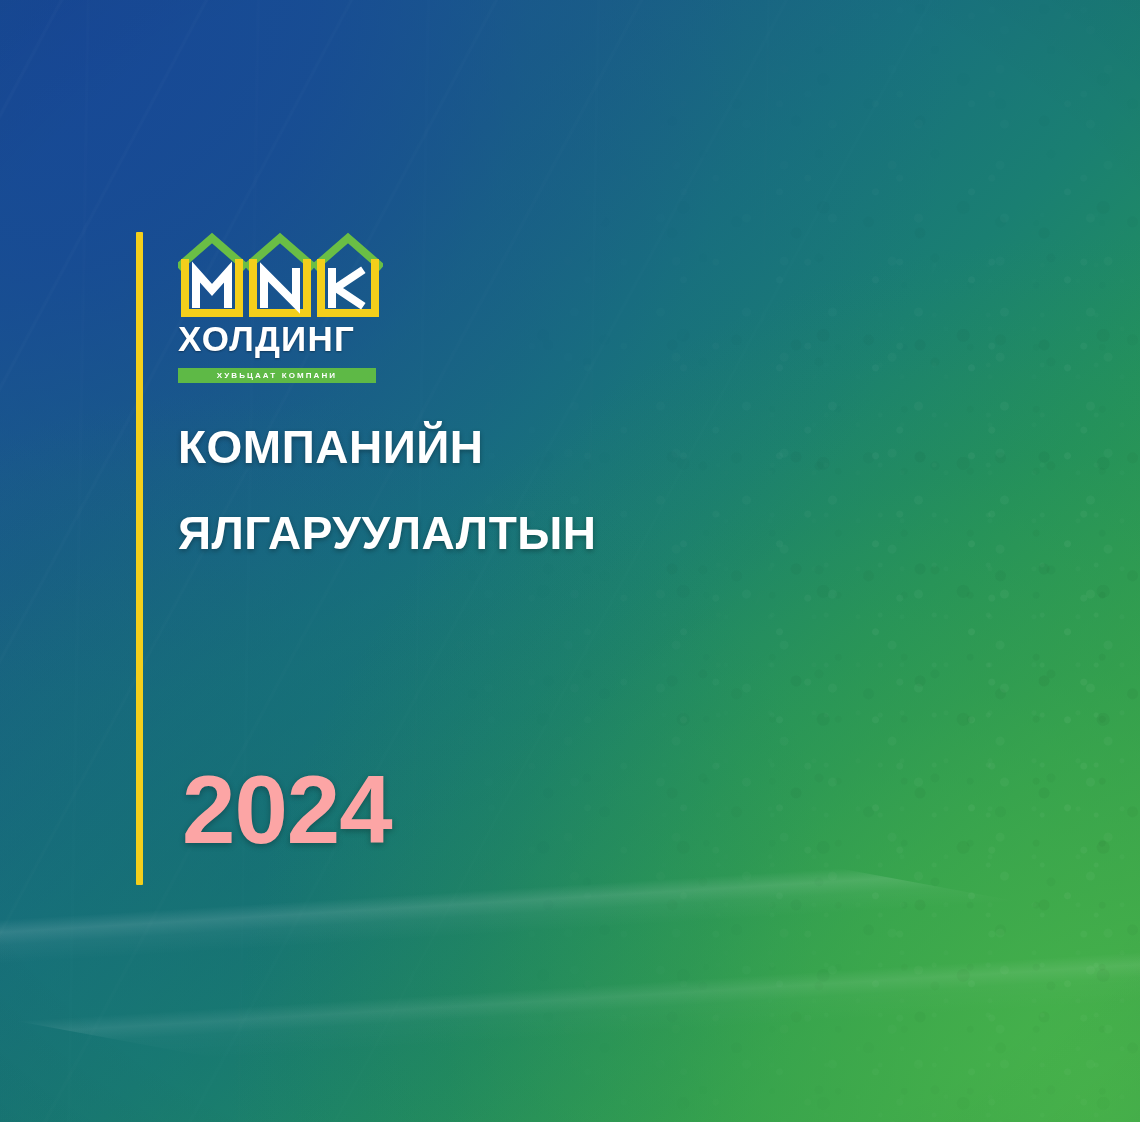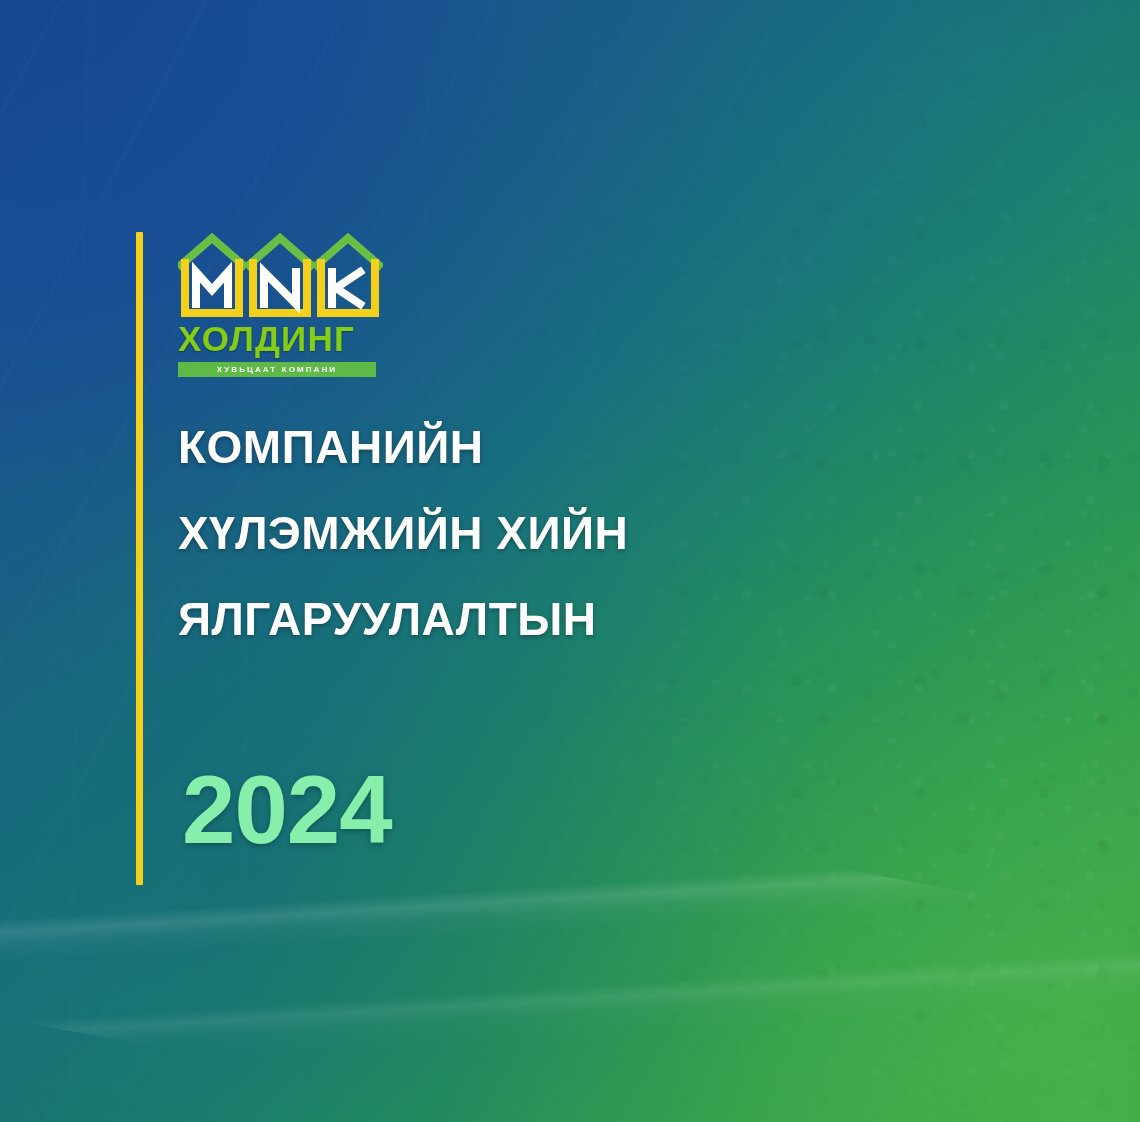--- a/index.html
+++ b/index.html
@@ -184,32 +184,32 @@
   }
   .logo-mark {
     position: relative;
     width: 205px;
     height: 86px;
   }
   .logo-mark svg { display: block; }
 
   .logo-holding {
     margin-top: 3px;
-    color: #84cc16;
+    color: #ffffff;
     font-family: "Liberation Sans", sans-serif;
     font-weight: 700;
     font-size: 35px;
     letter-spacing: 1.2px;
     line-height: 1;
     white-space: nowrap;
     text-shadow: 0 1px 2px rgba(0,0,0,0.35);
   }
 
   .logo-tagline {
-    margin-top: 6px;
+    margin-top: 12px;
     width: 198px;
     height: 15px;
     background: #5eb946;
     display: flex;
     align-items: center;
     justify-content: center;
   }
   .logo-tagline span {
     color: #ffffff;
     font-family: "Liberation Sans", sans-serif;
@@ -235,21 +235,21 @@
     line-height: 86px;
     letter-spacing: 0.5px;
     white-space: nowrap;
     text-shadow: 0 2px 5px rgba(0,0,0,0.30);
   }
 
   .year {
     position: absolute;
     left: 182px;
     top: 762px;
-    color: #86efac;
+    color: #fca5a5;
     font-family: "Liberation Sans", sans-serif;
     font-weight: 700;
     font-size: 96px;
     line-height: 1;
     letter-spacing: -1px;
     text-shadow: 0 2px 6px rgba(0,0,0,0.28);
   }
 </style>
 </head>
 <body>
@@ -301,20 +301,19 @@
 
       <div class="logo-holding">ХОЛДИНГ</div>
 
       <div class="logo-tagline">
         <span>ХУВЬЦААТ КОМПАНИ</span>
       </div>
     </div>
 
     <div class="title-block">
       <div class="title-line">КОМПАНИЙН</div>
-      <div class="title-line">ХҮЛЭМЖИЙН ХИЙН</div>
       <div class="title-line">ЯЛГАРУУЛАЛТЫН</div>
     </div>
 
     <div class="year">2024</div>
 
   </div>
 </div>
 
 </body></html>

